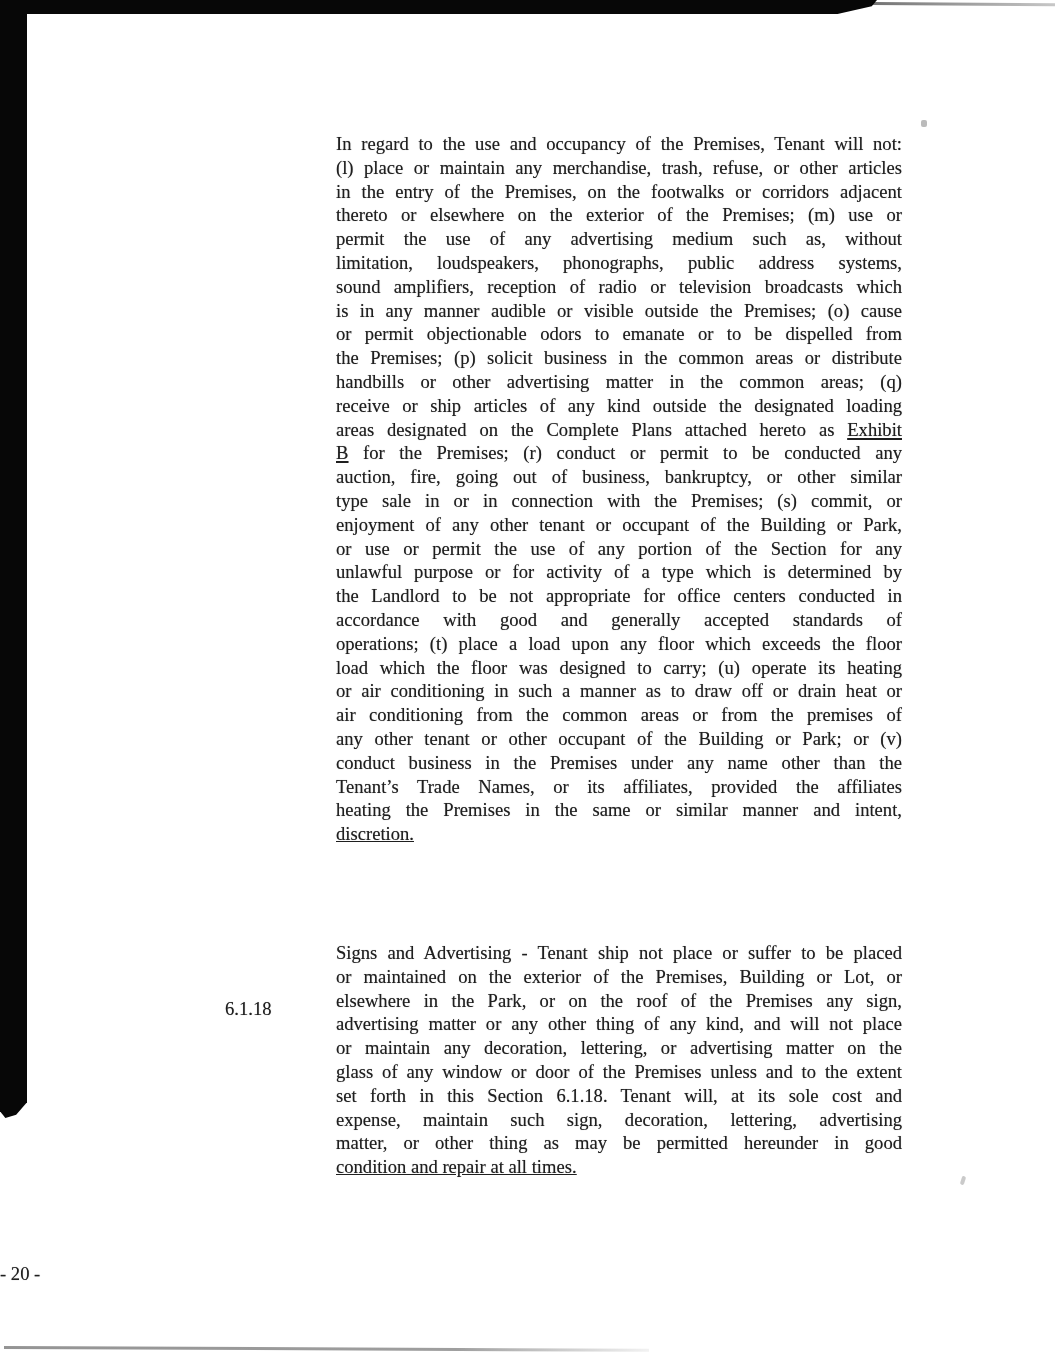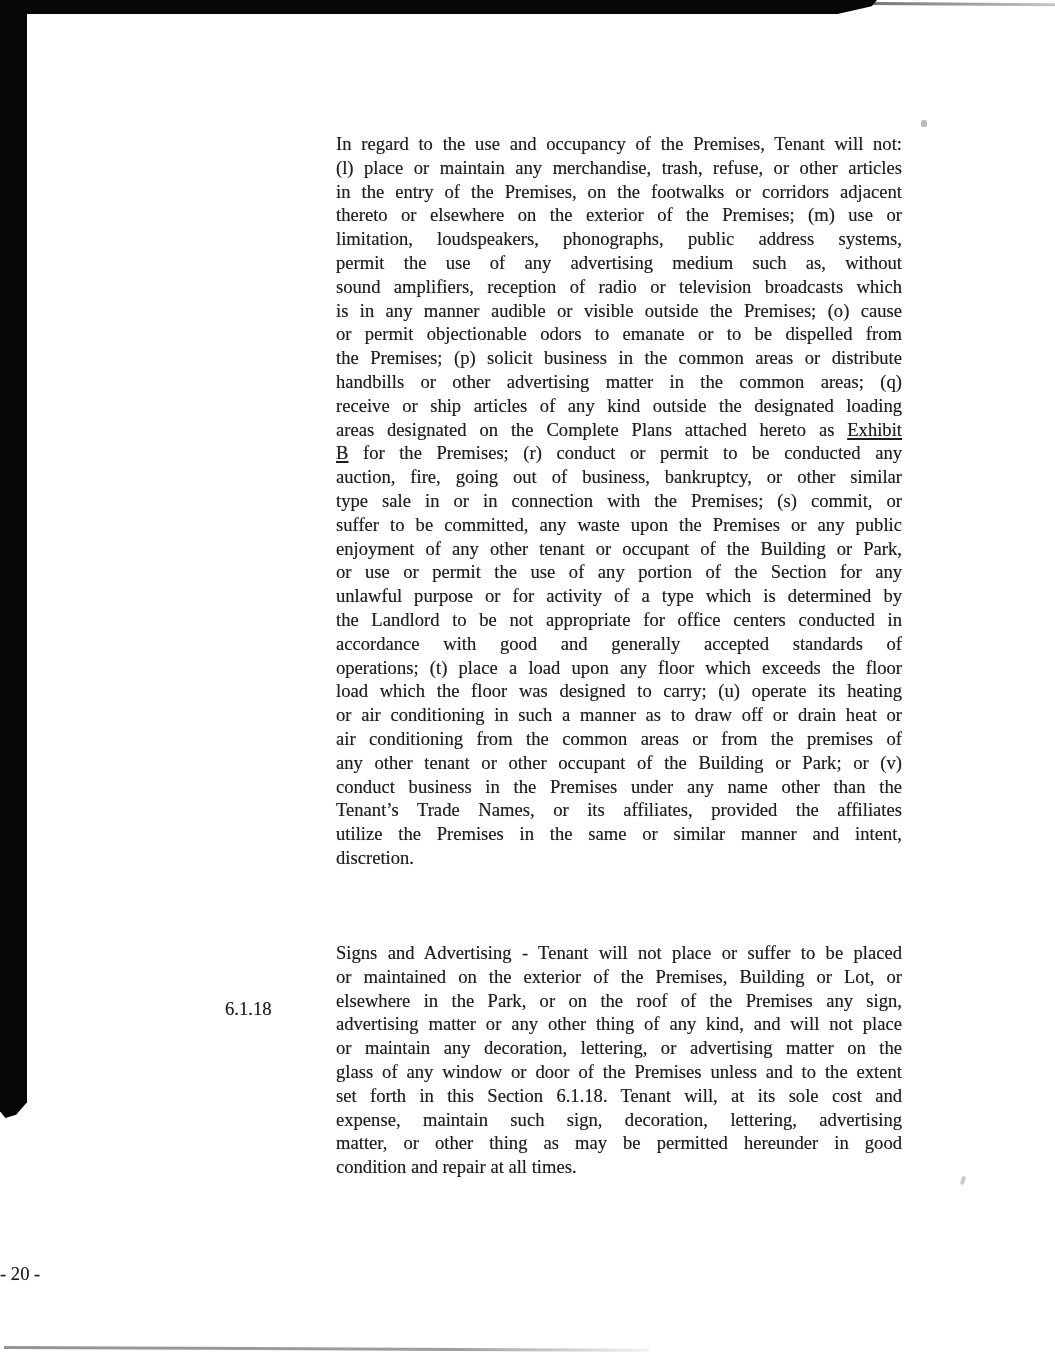--- a/index.html
+++ b/index.html
@@ -15,21 +15,21 @@
   .body-text{
     font-size:18.6px;
     line-height:23.8px;
     color:#1f1f1f;
     text-shadow:0 0 0.7px rgba(30,30,30,0.55);
   }
   .para{position:absolute;left:336px;width:566px;}
   #para1{top:132px;}
   #para2{top:941px;}
   .tline{text-align:justify;text-align-last:justify;}
-  .tline.lastline{text-align:right;text-align-last:left;}
+  .tline.lastline{text-align:right;text-align-last:left;text-decoration:underline;}
   .u{text-decoration:underline;text-underline-offset:2px;text-decoration-thickness:1.5px;}
   .sec-num{
     position:absolute;left:225px;top:997px;
     width:90px;
   }
   .footer{
     position:absolute;left:0;top:1262px;width:1040px;
     text-align:left;
   }
   
@@ -70,53 +70,52 @@
   <div class="line-top-right"></div>
   <div class="line-bottom"></div>
   <div class="speck-1"></div>
   <div class="speck-2"></div>
 
   <div id="para1" class="para body-text">
       <div class="tline"><span>In regard to the use and occupancy of the Premises, Tenant will not:</span></div>
       <div class="tline"><span>(l) place or maintain any merchandise, trash, refuse, or other articles</span></div>
       <div class="tline"><span>in the entry of the Premises, on the footwalks or corridors adjacent</span></div>
       <div class="tline"><span>thereto or elsewhere on the exterior of the Premises; (m) use or</span></div>
+      <div class="tline"><span>permit the use of any advertising medium such as, without</span></div>
       <div class="tline"><span>limitation, loudspeakers, phonographs, public address systems,</span></div>
-      <div class="tline"><span>permit the use of any advertising medium such as, without</span></div>
       <div class="tline"><span>sound amplifiers, reception of radio or television broadcasts which</span></div>
       <div class="tline"><span>is in any manner audible or visible outside the Premises; (o) cause</span></div>
       <div class="tline"><span>or permit objectionable odors to emanate or to be dispelled from</span></div>
       <div class="tline"><span>the Premises; (p) solicit business in the common areas or distribute</span></div>
       <div class="tline"><span>handbills or other advertising matter in the common areas; (q)</span></div>
       <div class="tline"><span>receive or ship articles of any kind outside the designated loading</span></div>
       <div class="tline"><span>areas designated on the Complete Plans attached hereto as </span><span class="u">Exhibit</span></div>
       <div class="tline"><span class="u">B</span><span> for the Premises; (r) conduct or permit to be conducted any</span></div>
       <div class="tline"><span>auction, fire, going out of business, bankruptcy, or other similar</span></div>
       <div class="tline"><span>type sale in or in connection with the Premises; (s) commit, or</span></div>
-      <div class="tline"><span>suffer to be committed, any waste upon the Premises or any public</span></div>
       <div class="tline"><span>enjoyment of any other tenant or occupant of the Building or Park,</span></div>
       <div class="tline"><span>or use or permit the use of any portion of the Section for any</span></div>
       <div class="tline"><span>unlawful purpose or for activity of a type which is determined by</span></div>
       <div class="tline"><span>the Landlord to be not appropriate for office centers conducted in</span></div>
       <div class="tline"><span>accordance with good and generally accepted standards of</span></div>
       <div class="tline"><span>operations; (t) place a load upon any floor which exceeds the floor</span></div>
       <div class="tline"><span>load which the floor was designed to carry; (u) operate its heating</span></div>
       <div class="tline"><span>or air conditioning in such a manner as to draw off or drain heat or</span></div>
       <div class="tline"><span>air conditioning from the common areas or from the premises of</span></div>
       <div class="tline"><span>any other tenant or other occupant of the Building or Park; or (v)</span></div>
       <div class="tline"><span>conduct business in the Premises under any name other than the</span></div>
       <div class="tline"><span>Tenant’s Trade Names, or its affiliates, provided the affiliates</span></div>
-      <div class="tline"><span>utilize the Premises in the same or similar manner and intent,</span></div>
+      <div class="tline"><span>heating the Premises in the same or similar manner and intent,</span></div>
       <div class="tline lastline"><span>discretion.</span></div>
     </div>
 
   <div class="sec-num body-text">6.1.18</div>
 
   <div id="para2" class="para body-text">
-      <div class="tline"><span>Signs and Advertising - Tenant will not place or suffer to be placed</span></div>
+      <div class="tline"><span>Signs and Advertising - Tenant ship not place or suffer to be placed</span></div>
       <div class="tline"><span>or maintained on the exterior of the Premises, Building or Lot, or</span></div>
       <div class="tline"><span>elsewhere in the Park, or on the roof of the Premises any sign,</span></div>
       <div class="tline"><span>advertising matter or any other thing of any kind, and will not place</span></div>
       <div class="tline"><span>or maintain any decoration, lettering, or advertising matter on the</span></div>
       <div class="tline"><span>glass of any window or door of the Premises unless and to the extent</span></div>
       <div class="tline"><span>set forth in this Section 6.1.18.  Tenant will, at its sole cost and</span></div>
       <div class="tline"><span>expense, maintain such sign, decoration, lettering, advertising</span></div>
       <div class="tline"><span>matter, or other thing as may be permitted hereunder in good</span></div>
       <div class="tline lastline"><span>condition and repair at all times.</span></div>
     </div>

